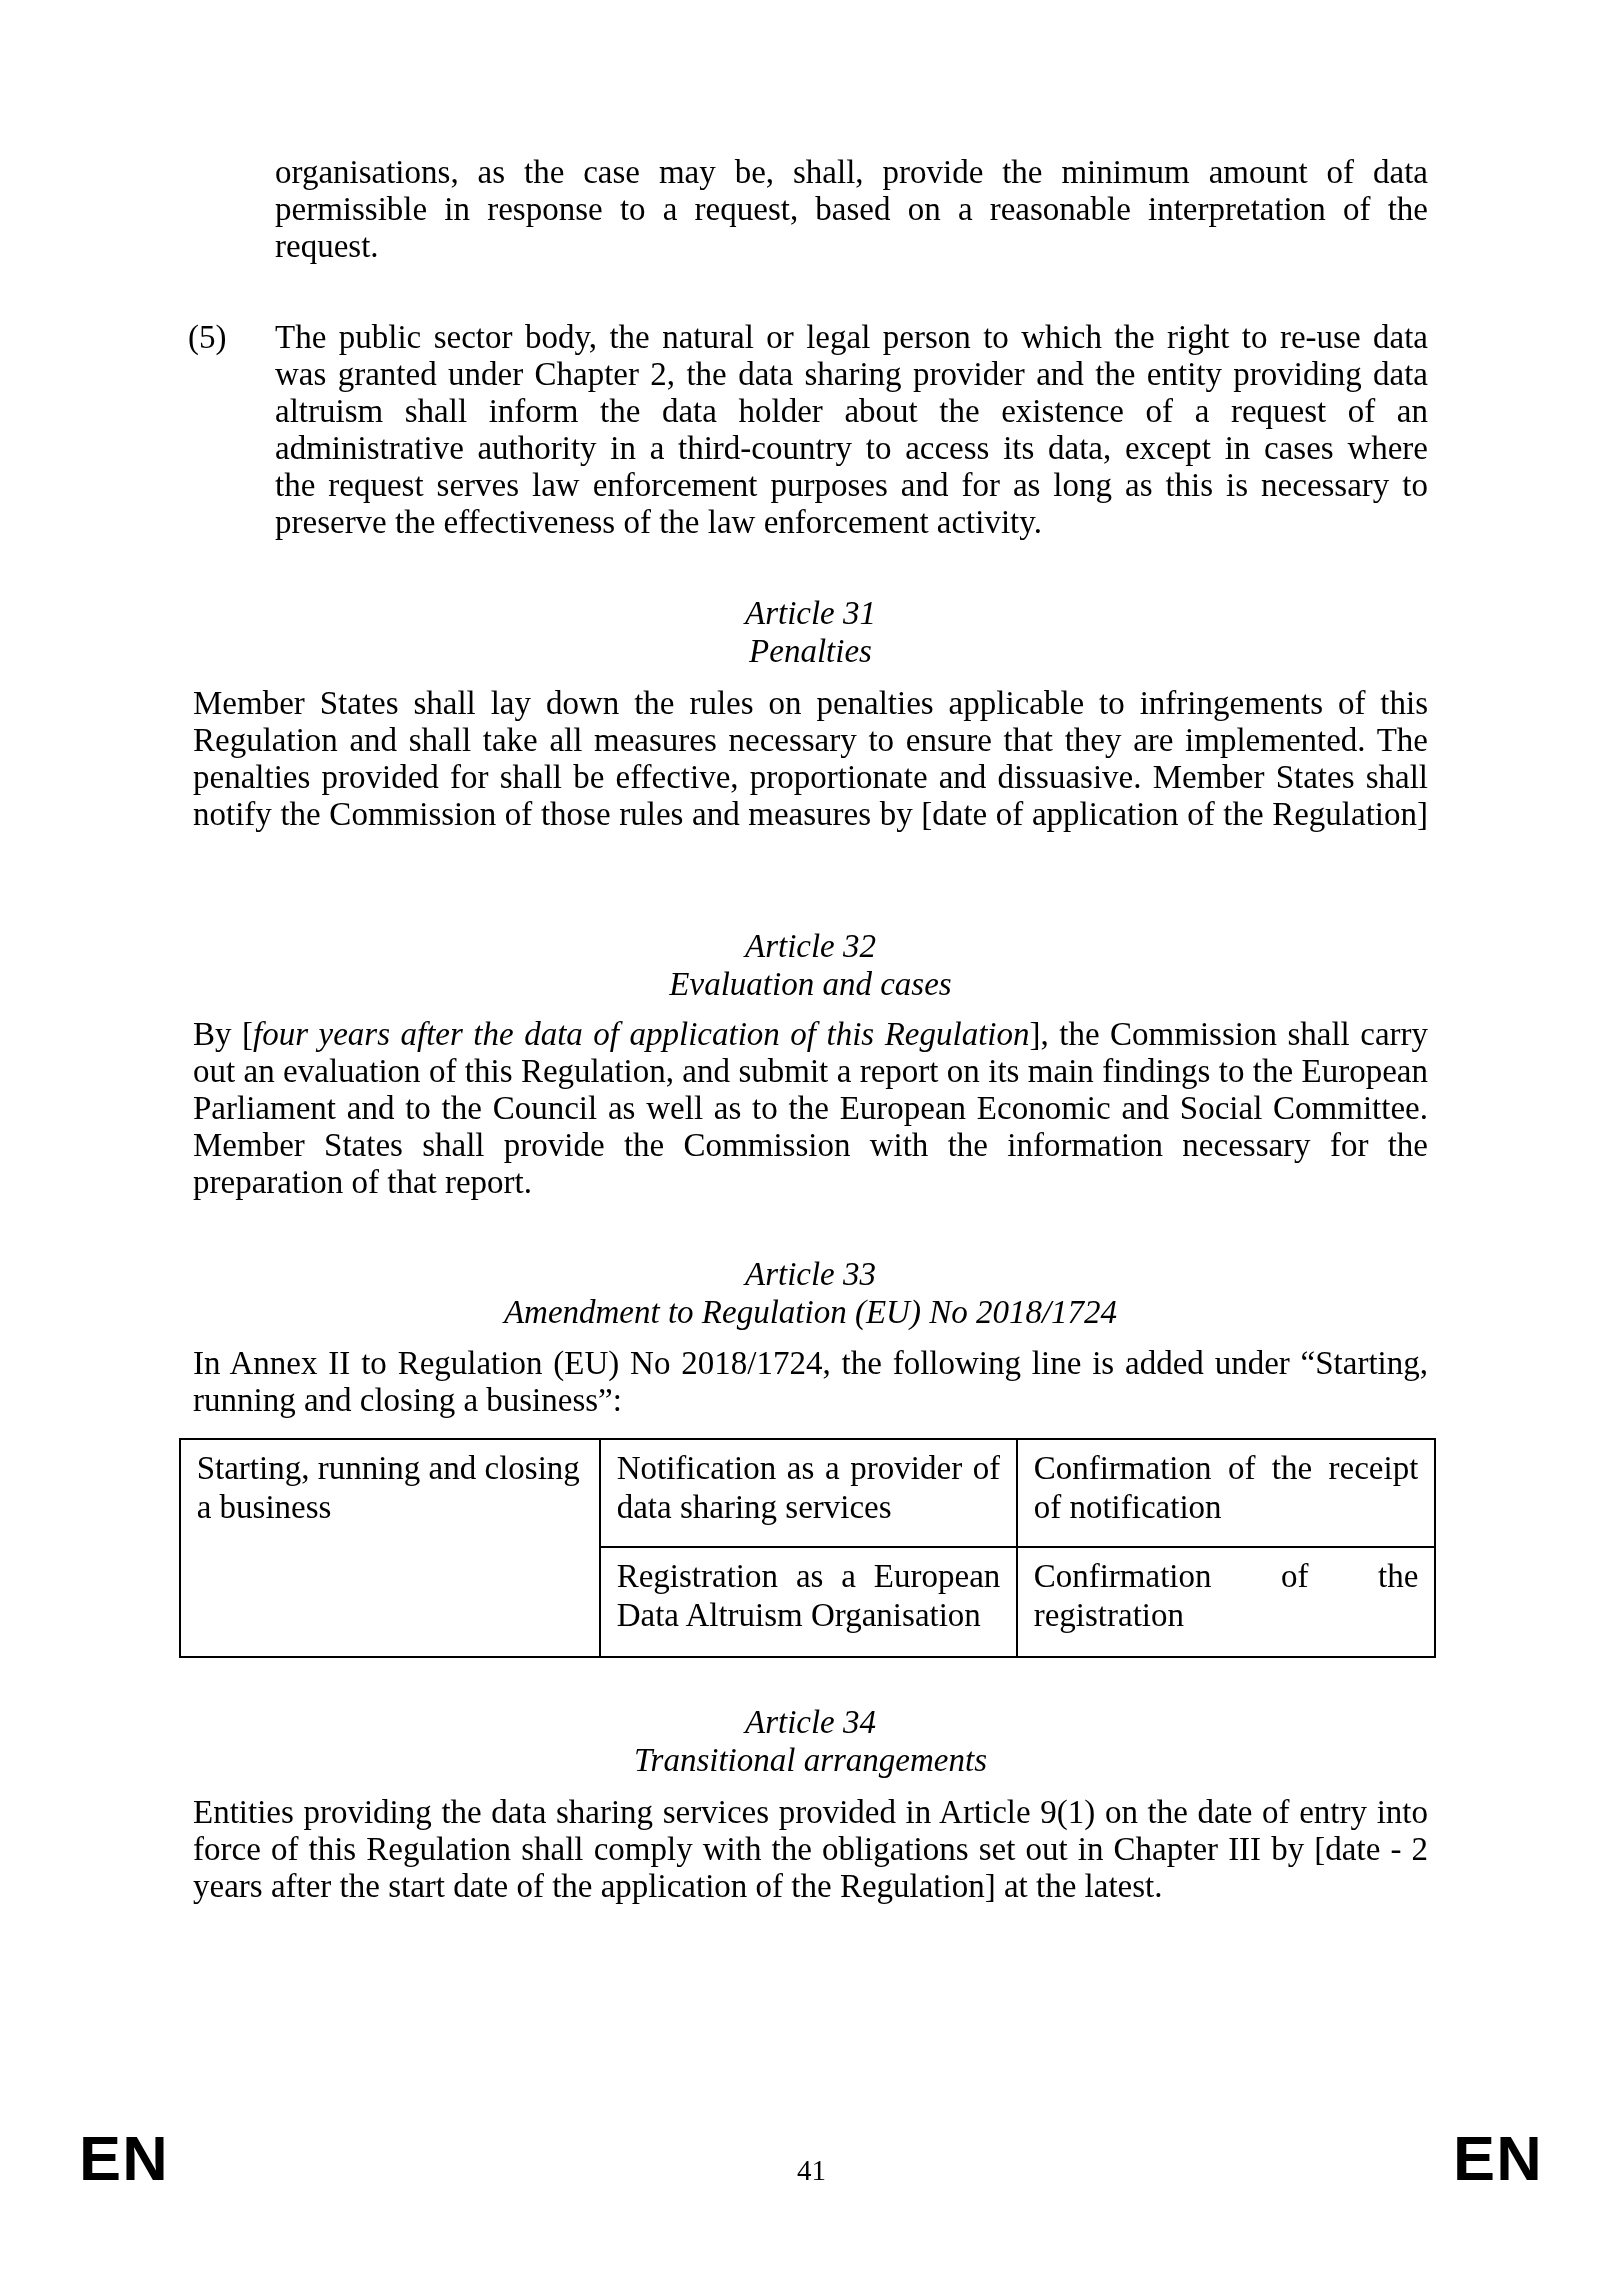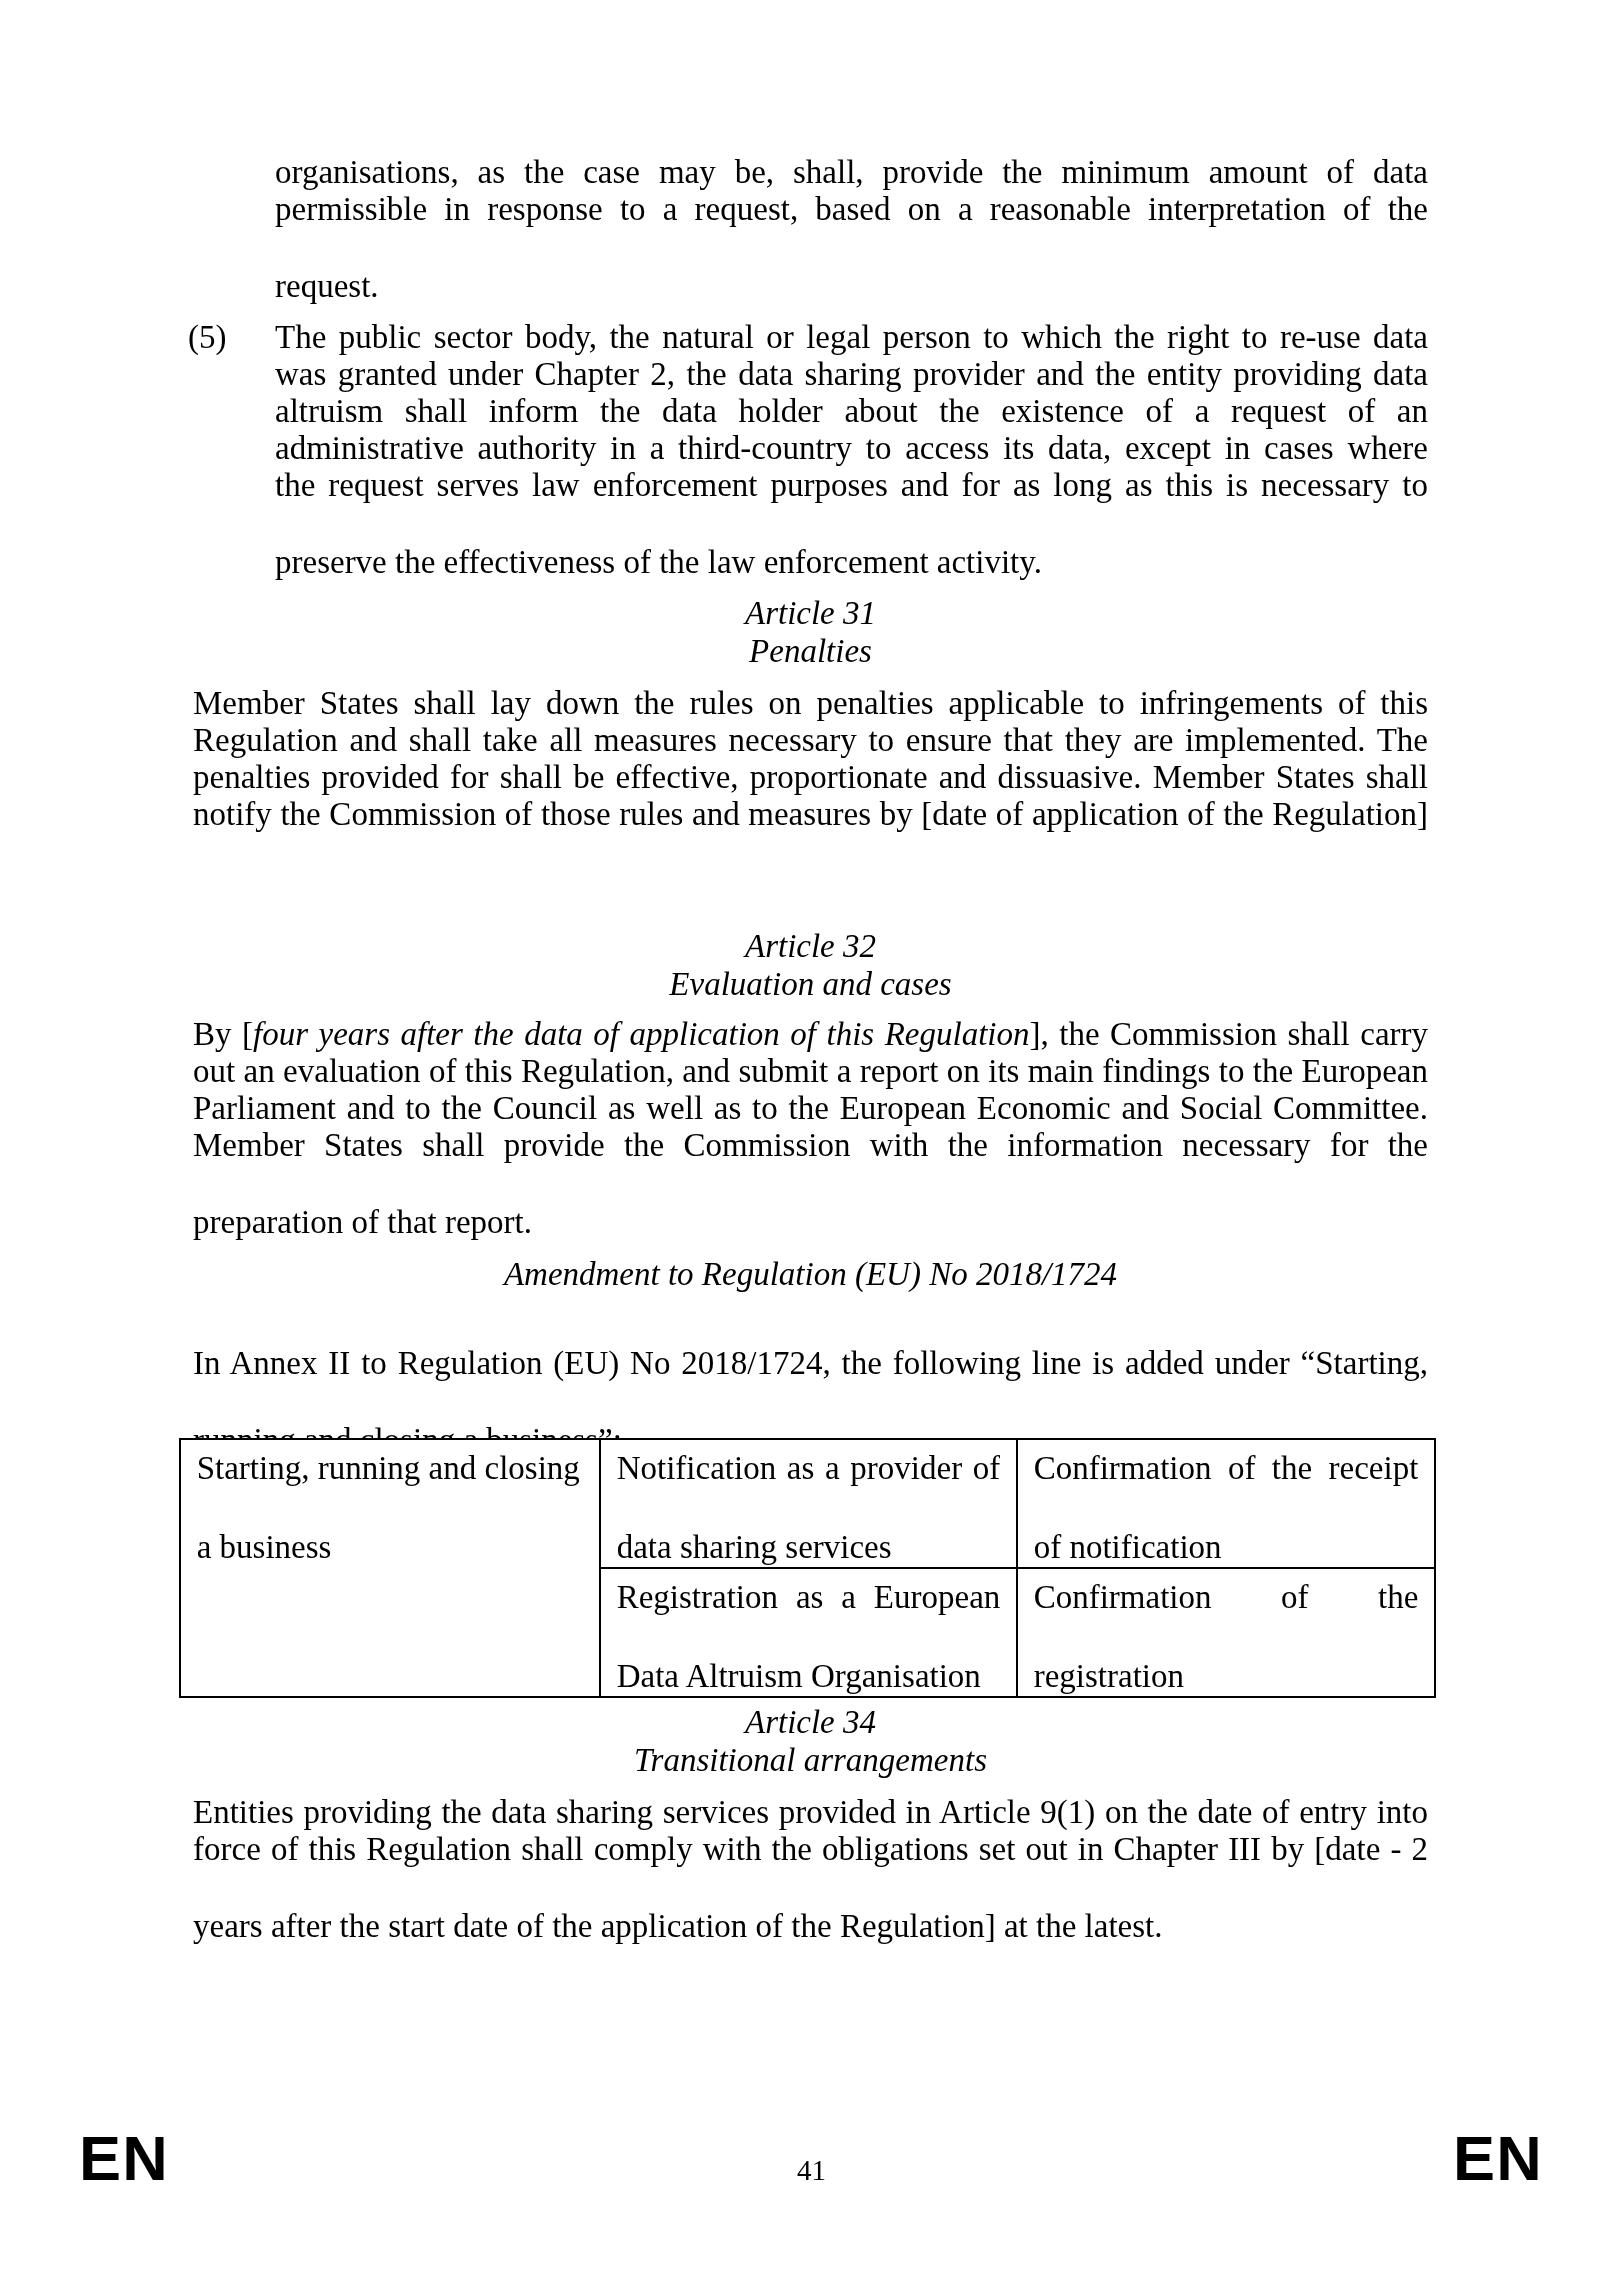--- a/index.html
+++ b/index.html
@@ -2,21 +2,21 @@
 <html style="font-size:10.5px"><head>
 <meta charset="utf-8">
 <style>
   html,body{margin:0;padding:0;background:#ffffff;}
   .page{position:relative;width:1623px;height:2295px;background:#ffffff;
         font-family:"Liberation Serif",serif;color:#000;overflow:hidden;}
   .para{position:absolute;font-size:33px;}
   .para.indent{left:275px;width:1153px;}
   .para.body{left:193px;width:1235px;}
   .line{height:37px;line-height:37px;text-align:justify;text-align-last:justify;overflow:hidden;}
-  .line.last{text-align-last:left;margin-top:40px;}
+  .line.last{text-align-last:left;}
   .it{font-style:italic;}
   .marker{position:absolute;left:188px;font-size:33px;line-height:37px;}
   .heading{position:absolute;left:193px;width:1235px;text-align:center;
            font-style:italic;font-size:33px;line-height:38px;}
   .annex-table{position:absolute;left:179px;top:1438px;border-collapse:collapse;table-layout:fixed;padding-left:23px;}
   .annex-table td{border:2.6px solid #000;vertical-align:top;padding:9.2px 15.7px 0 15.7px;
                   font-size:33px;background:#fff;}
   .annex-table td .line{height:39px;line-height:39px;}
   td.cell-left .line{text-align-last:left;}
   .footer-lang{position:absolute;top:2127px;font-family:"Liberation Sans",sans-serif;
@@ -64,20 +64,21 @@
   </div>
   <div class="para body" style="top:1016px">
       <div class="line"><span>By [</span><span class="it">four years after the data of application of this Regulation</span><span>], the Commission shall carry</span></div>
       <div class="line">out an evaluation of this Regulation, and submit a report on its main findings to the European</div>
       <div class="line">Parliament and to the Council as well as to the European Economic and Social Committee.</div>
       <div class="line">Member States shall provide the Commission with the information necessary for the</div>
       <div class="line last">preparation of that report.</div>
     </div>
 
   <div class="heading" style="top:1255px">
+    <div>Article 33</div>
     <div>Amendment to Regulation (EU) No 2018/1724</div>
   </div>
   <div class="para body" style="top:1345px">
       <div class="line">In Annex II to Regulation (EU) No 2018/1724, the following line is added under “Starting,</div>
       <div class="line last">running and closing a business”:</div>
     </div>
 
   <table class="annex-table">
     <colgroup>
       <col style="width:420px">

